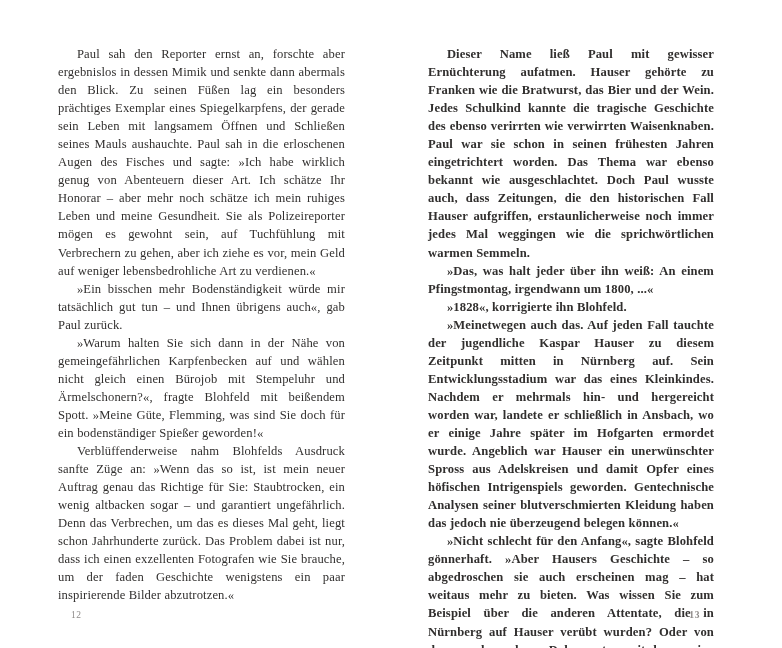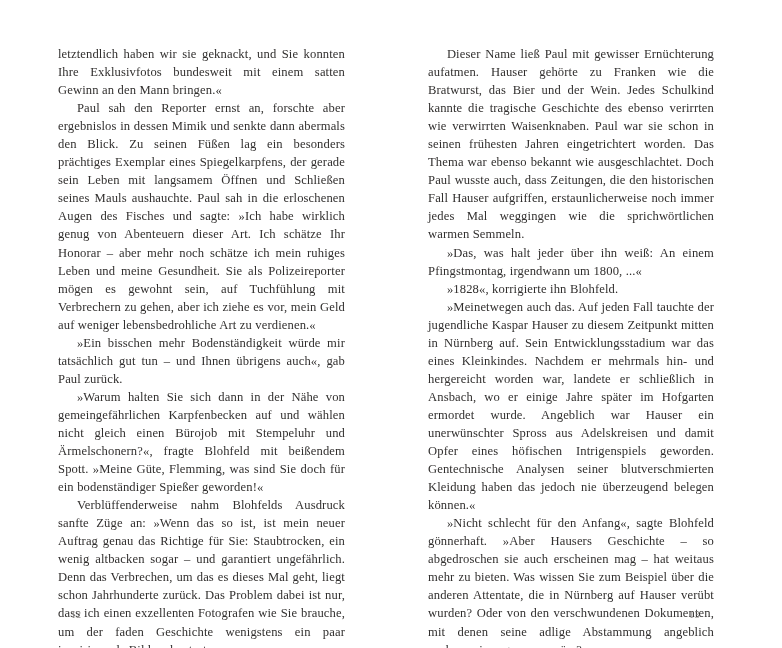--- a/index.html
+++ b/index.html
@@ -27,21 +27,21 @@
 
   .page {
     position: relative;
     width: 391px;
     height: 648px;
     box-sizing: border-box;
     background: #ffffff;
   }
 
   .page-left  { padding: 45px 46px 0 58px; }
-  .page-right { padding: 45px 68px 0 37px; }
+  .page-right { padding: 45px 68px 0 37px; font-weight: bold; }
 
   .textblock {
     width: 100%;
   }
 
   p.para {
     margin: 0;
     text-align: justify;
     text-justify: inter-word;
     font-size: 12.6px;
@@ -73,21 +73,20 @@
   .folio-left  { left: 71px; }
   .folio-right { right: 82px; }
 </style>
 </head>
 <body>
 
 <div class="spread">
 
   <div class="page page-left">
     <div class="textblock">
-      <p class="para cont">letztendlich haben wir sie geknackt, und Sie konnten Ihre Exklusivfotos bundesweit mit einem satten Gewinn an den Mann bringen.«</p>
       <p class="para indent">Paul sah den Reporter ernst an, forschte aber ergebnislos in dessen Mimik und senkte dann abermals den Blick. Zu seinen Füßen lag ein besonders prächtiges Exemplar eines Spiegelkarpfens, der gerade sein Leben mit langsamem Öffnen und Schließen seines Mauls aushauchte. Paul sah in die erloschenen Augen des Fisches und sagte: »Ich habe wirklich genug von Abenteuern dieser Art. Ich schätze Ihr Honorar – aber mehr noch schätze ich mein ruhiges Leben und meine Gesundheit. Sie als Polizeireporter mögen es gewohnt sein, auf Tuchfühlung mit Verbrechern zu gehen, aber ich ziehe es vor, mein Geld auf weniger lebensbedrohliche Art zu verdienen.«</p>
       <p class="para indent">»Ein bisschen mehr Bodenständigkeit würde mir tatsächlich gut tun – und Ihnen übrigens auch«, gab Paul zurück.</p>
       <p class="para indent">»Warum halten Sie sich dann in der Nähe von gemeingefährlichen Karpfenbecken auf und wählen nicht gleich einen Bürojob mit Stempeluhr und Ärmelschonern?«, fragte Blohfeld mit beißendem Spott. »Meine Güte, Flemming, was sind Sie doch für ein bodenständiger Spießer geworden!«</p>
       <p class="para indent">Verblüffenderweise nahm Blohfelds Ausdruck sanfte Züge an: »Wenn das so ist, ist mein neuer Auftrag genau das Richtige für Sie: Staubtrocken, ein wenig altbacken sogar – und garantiert ungefährlich. Denn das Verbrechen, um das es dieses Mal geht, liegt schon Jahrhunderte zurück. Das Problem dabei ist nur, dass ich einen exzellenten Fotografen wie Sie brauche, um der faden Geschichte wenigstens ein paar inspirierende Bilder abzutrotzen.«</p>
 
     </div>
     <div class="folio folio-left">12</div>
   </div>
 
   <div class="page page-right">

